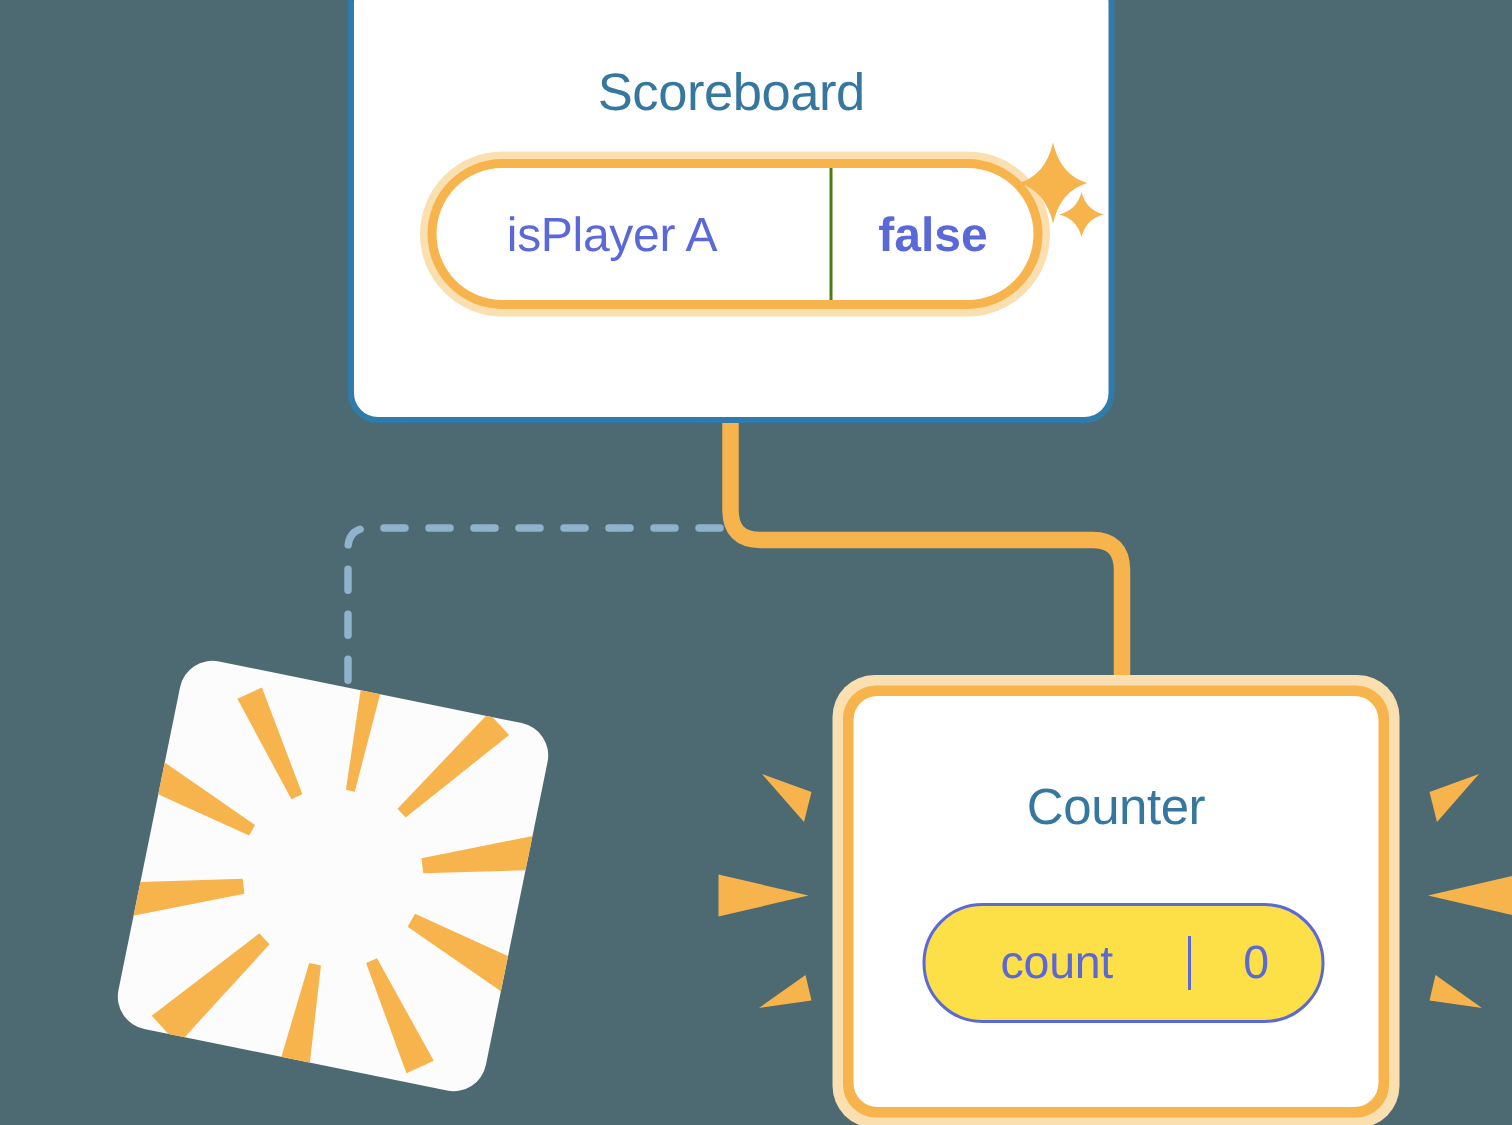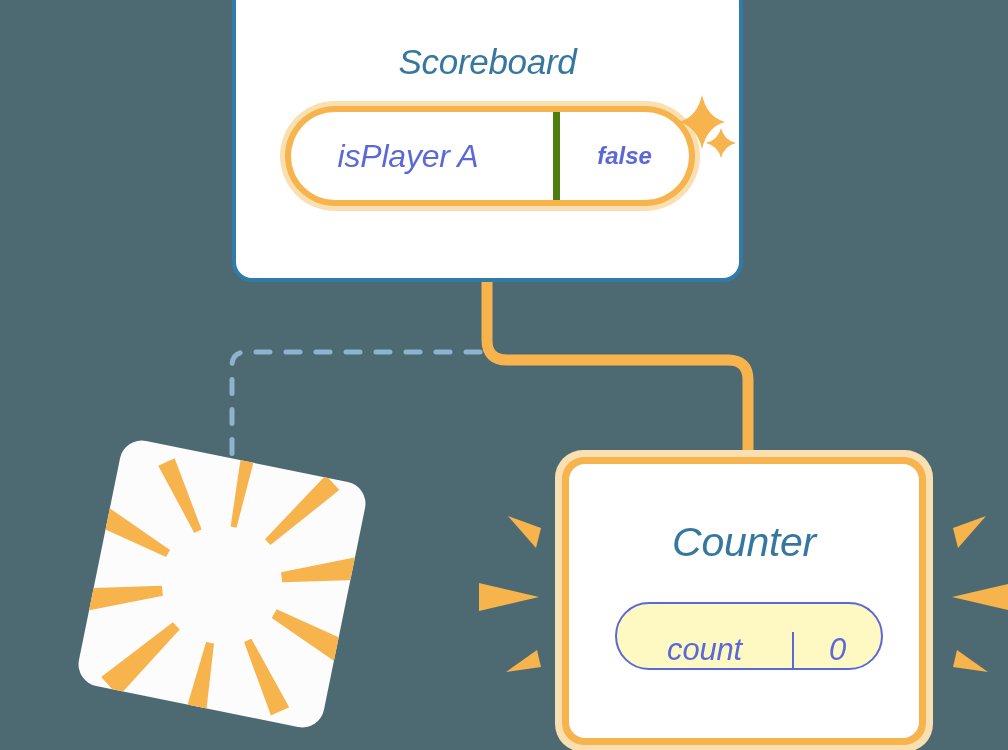--- a/index.html
+++ b/index.html
@@ -11,21 +11,20 @@
     width: 1008px;
     height: 750px;
     overflow: hidden;
     font-family: "Liberation Sans", sans-serif;
   }
   #stage {
     position: relative;
     width: 1008px;
     height: 750px;
     background: #4d6a73;
-    font-style: italic;
   }
 
   
   .layer {
     position: absolute;
     left: 0; top: 0;
     width: 1008px;
     height: 750px;
   }
   #connectors { z-index: 2; }
@@ -95,23 +94,23 @@
     box-sizing: border-box;
     color: #5b68d8;
   }
   #scoreboard-pill .pill-key {
     flex: 0 0 234px;
     font-size: 32px;
     letter-spacing: -0.2px;
   }
   #scoreboard-pill .pill-val {
     flex: 1 1 auto;
-    font-size: 24px;
+    font-size: 32px;
     font-weight: bold;
-    border-left: 7px solid #4d7c0f;
+    border-left: 2px solid #4d7c0f;
   }
 
   
   #counter-card {
     position: absolute;
     left: 555px;
     top: 450px;
     width: 378px;
     height: 302px;
     border-radius: 28px;
@@ -136,35 +135,35 @@
     background: #ffffff;
     box-sizing: border-box;
   }
   #counter-title {
     position: absolute;
     left: 0;
     top: 55px;
     width: 100%;
     text-align: center;
     color: #36779f;
-    font-size: 41px;
+    font-size: 34px;
     letter-spacing: -0.3px;
   }
   #counter-pill {
     position: absolute;
     left: 46px;
     top: 138px;
     width: 268px;
-    height: 68px;
+    height: 80px;
     border-radius: 48px;
     border: 2px solid #5b68d8;
-    background: #fef9c3;
+    background: #fde047;
     box-sizing: border-box;
     display: flex;
-    align-items: flex-end;
+    align-items: center;
     overflow: hidden;
   }
   #counter-pill .pill-key {
     flex: 0 0 175px;
     font-size: 31px;
     letter-spacing: -0.2px;
   }
   #counter-pill .pill-val {
     flex: 1 1 auto;
     font-size: 31px;

